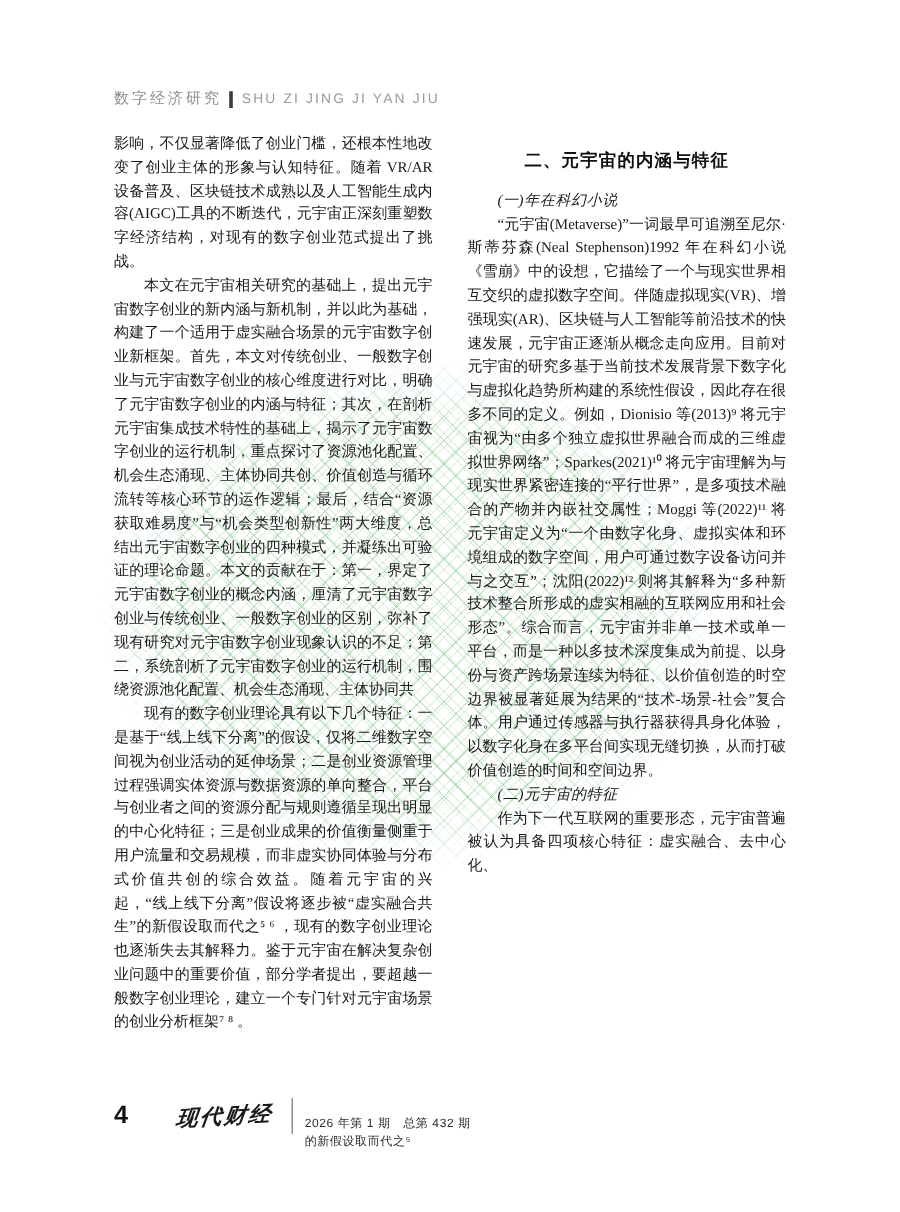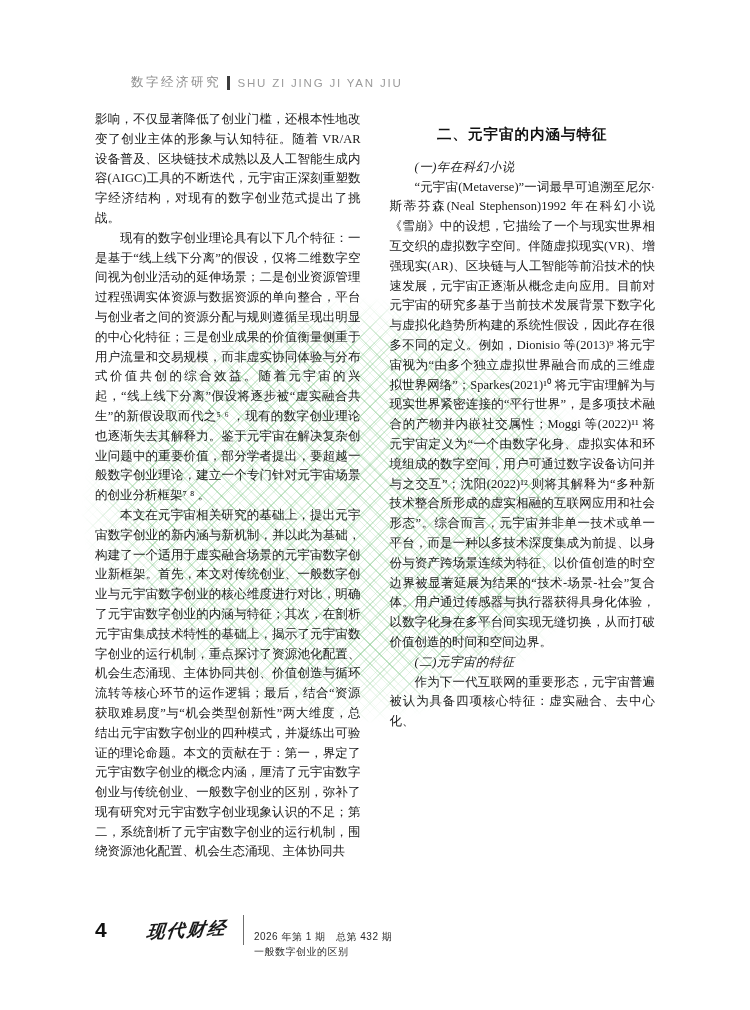--- a/index.html
+++ b/index.html
@@ -1,21 +1,21 @@
 <!DOCTYPE html>
 <html><head>
 <meta charset="utf-8">
 <style>
   html,body { margin:0; padding:0; background:#ffffff; }
   .page {
     position:relative; width:750px; height:1010px; background:#ffffff;
     overflow:hidden; font-family:"Liberation Serif", serif; color:#1c1c1c;
   }
   
-  .hdr { position:absolute; left:95px; top:74px; display:flex; align-items:center;margin-left:36px; }
+  .hdr { position:absolute; left:95px; top:74px; display:flex; align-items:center; }
   .hdr-cn { font-size:12.5px; color:#8d8d8d; letter-spacing:2.5px; font-family:"Liberation Serif", serif; }
   .hdr-bar { width:2.5px; height:14px; background:#3c3c3c; margin:0 8px 0 6px; }
   .hdr-py { font-size:11.5px; color:#9b9b9b; letter-spacing:1.8px; font-family:"Liberation Sans", sans-serif;text-align:center; }
   
   .watermark {
     position:absolute; left:30px; top:220px; width:680px; height:580px; z-index:0;
     background-image:
       repeating-linear-gradient(45deg,  rgba(104,188,112,0.30) 0 1.4px, transparent 1.4px 14px),
       repeating-linear-gradient(-45deg, rgba(104,188,112,0.30) 0 1.4px, transparent 1.4px 14px),
       repeating-linear-gradient(45deg,  rgba(104,188,112,0.16) 6px 7px, transparent 7px 14px),
@@ -52,35 +52,35 @@
     <span class="hdr-cn">数字经济研究</span>
     <span class="hdr-bar"></span>
     <span class="hdr-py">SHU ZI JING JI YAN JIU</span>
   </header>
 
   <div class="watermark"></div>
 
   <main class="columns">
     <div class="col">
       <p class="cont">影响，不仅显著降低了创业门槛，还根本性地改变了创业主体的形象与认知特征。随着 VR/AR 设备普及、区块链技术成熟以及人工智能生成内容(AIGC)工具的不断迭代，元宇宙正深刻重塑数字经济结构，对现有的数字创业范式提出了挑战。</p>
+      <p>本文在元宇宙相关研究的基础上，提出元宇宙数字创业的新内涵与新机制，并以此为基础，构建了一个适用于虚实融合场景的元宇宙数字创业新框架。首先，本文对传统创业、一般数字创业与元宇宙数字创业的核心维度进行对比，明确了元宇宙数字创业的内涵与特征；其次，在剖析元宇宙集成技术特性的基础上，揭示了元宇宙数字创业的运行机制，重点探讨了资源池化配置、机会生态涌现、主体协同共创、价值创造与循环流转等核心环节的运作逻辑；最后，结合“资源获取难易度”与“机会类型创新性”两大维度，总结出元宇宙数字创业的四种模式，并凝练出可验证的理论命题。本文的贡献在于：第一，界定了元宇宙数字创业的概念内涵，厘清了元宇宙数字创业与传统创业、一般数字创业的区别，弥补了现有研究对元宇宙数字创业现象认识的不足；第二，系统剖析了元宇宙数字创业的运行机制，围绕资源池化配置、机会生态涌现、主体协同共</p>
       <p>现有的数字创业理论具有以下几个特征：一是基于“线上线下分离”的假设，仅将二维数字空间视为创业活动的延伸场景；二是创业资源管理过程强调实体资源与数据资源的单向整合，平台与创业者之间的资源分配与规则遵循呈现出明显的中心化特征；三是创业成果的价值衡量侧重于用户流量和交易规模，而非虚实协同体验与分布式价值共创的综合效益。随着元宇宙的兴起，“线上线下分离”假设将逐步被“虚实融合共生”的新假设取而代之⁵ ⁶ ，现有的数字创业理论也逐渐失去其解释力。鉴于元宇宙在解决复杂创业问题中的重要价值，部分学者提出，要超越一般数字创业理论，建立一个专门针对元宇宙场景的创业分析框架⁷ ⁸ 。</p>
-      <p>本文在元宇宙相关研究的基础上，提出元宇宙数字创业的新内涵与新机制，并以此为基础，构建了一个适用于虚实融合场景的元宇宙数字创业新框架。首先，本文对传统创业、一般数字创业与元宇宙数字创业的核心维度进行对比，明确了元宇宙数字创业的内涵与特征；其次，在剖析元宇宙集成技术特性的基础上，揭示了元宇宙数字创业的运行机制，重点探讨了资源池化配置、机会生态涌现、主体协同共创、价值创造与循环流转等核心环节的运作逻辑；最后，结合“资源获取难易度”与“机会类型创新性”两大维度，总结出元宇宙数字创业的四种模式，并凝练出可验证的理论命题。本文的贡献在于：第一，界定了元宇宙数字创业的概念内涵，厘清了元宇宙数字创业与传统创业、一般数字创业的区别，弥补了现有研究对元宇宙数字创业现象认识的不足；第二，系统剖析了元宇宙数字创业的运行机制，围绕资源池化配置、机会生态涌现、主体协同共</p>
     </div>
     <div class="col">
       <h2>二、元宇宙的内涵与特征</h2>
       <p class="sub">(一)年在科幻小说</p>
       <p>“元宇宙(Metaverse)”一词最早可追溯至尼尔·斯蒂芬森(Neal Stephenson)1992 年在科幻小说《雪崩》中的设想，它描绘了一个与现实世界相互交织的虚拟数字空间。伴随虚拟现实(VR)、增强现实(AR)、区块链与人工智能等前沿技术的快速发展，元宇宙正逐渐从概念走向应用。目前对元宇宙的研究多基于当前技术发展背景下数字化与虚拟化趋势所构建的系统性假设，因此存在很多不同的定义。例如，Dionisio 等(2013)⁹ 将元宇宙视为“由多个独立虚拟世界融合而成的三维虚拟世界网络”；Sparkes(2021)¹⁰ 将元宇宙理解为与现实世界紧密连接的“平行世界”，是多项技术融合的产物并内嵌社交属性；Moggi 等(2022)¹¹ 将元宇宙定义为“一个由数字化身、虚拟实体和环境组成的数字空间，用户可通过数字设备访问并与之交互”；沈阳(2022)¹² 则将其解释为“多种新技术整合所形成的虚实相融的互联网应用和社会形态”。综合而言，元宇宙并非单一技术或单一平台，而是一种以多技术深度集成为前提、以身份与资产跨场景连续为特征、以价值创造的时空边界被显著延展为结果的“技术-场景-社会”复合体。用户通过传感器与执行器获得具身化体验，以数字化身在多平台间实现无缝切换，从而打破价值创造的时间和空间边界。</p>
       <p class="sub">(二)元宇宙的特征</p>
       <p>作为下一代互联网的重要形态，元宇宙普遍被认为具备四项核心特征：虚实融合、去中心化、</p>
     </div>
   </main>
 
   <footer class="ftr">
     <span class="pagenum">4</span>
     <span class="logo">现代财经</span>
     <span class="f-divider"></span>
     <div class="f-issue">
       <div>2026 年第 1 期　总第 432 期</div>
-      <div>一般数字创业的区别</div>
+      <div>的新假设取而代之⁵</div>
     </div>
   </footer>
 
 </div>
 
 </body></html>

